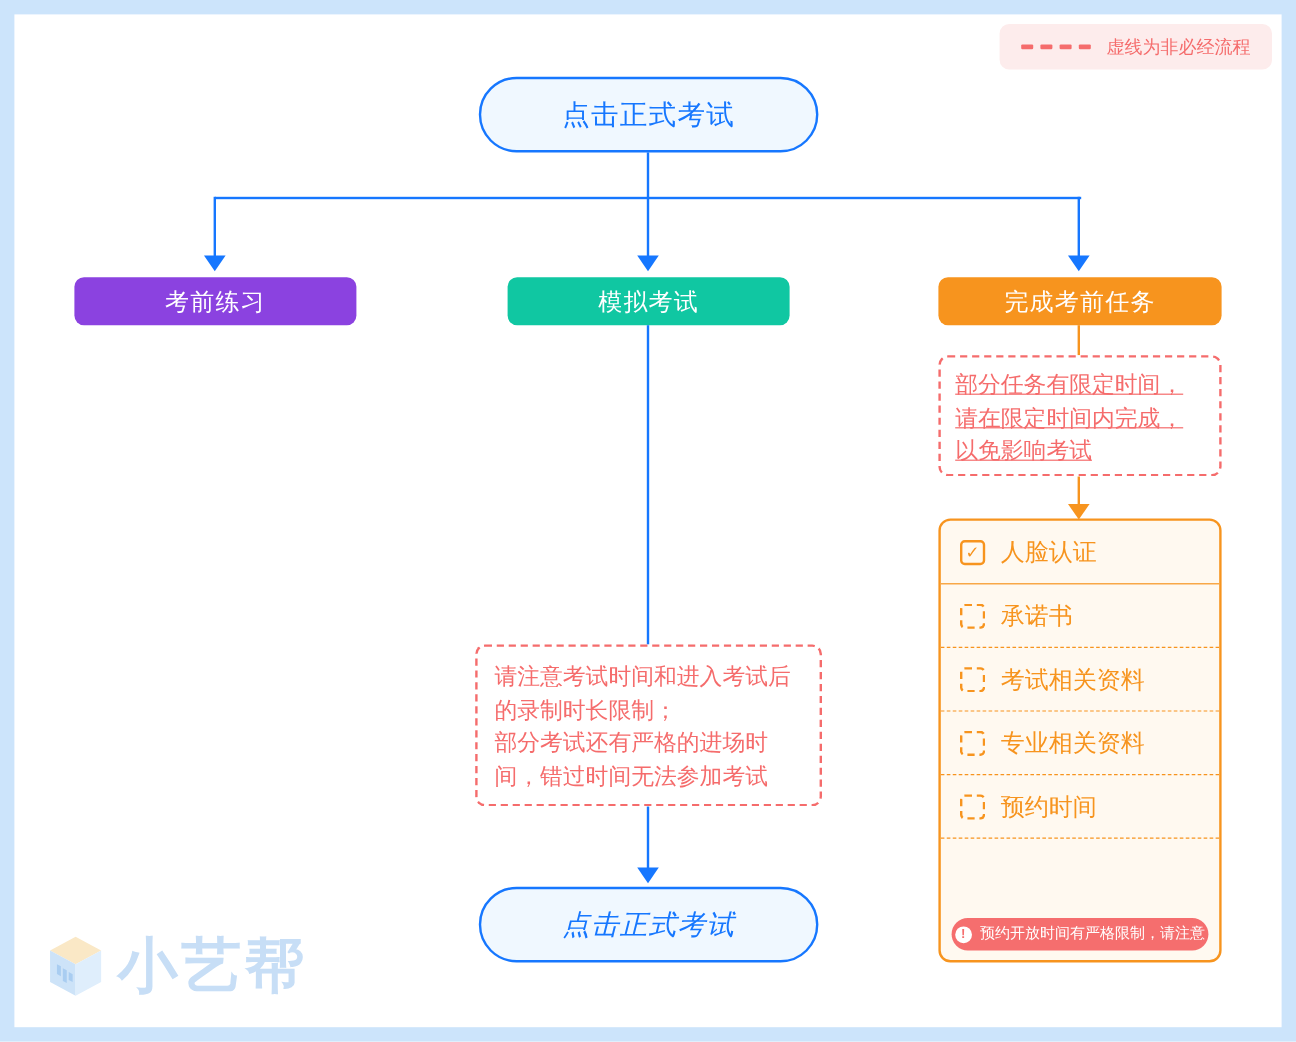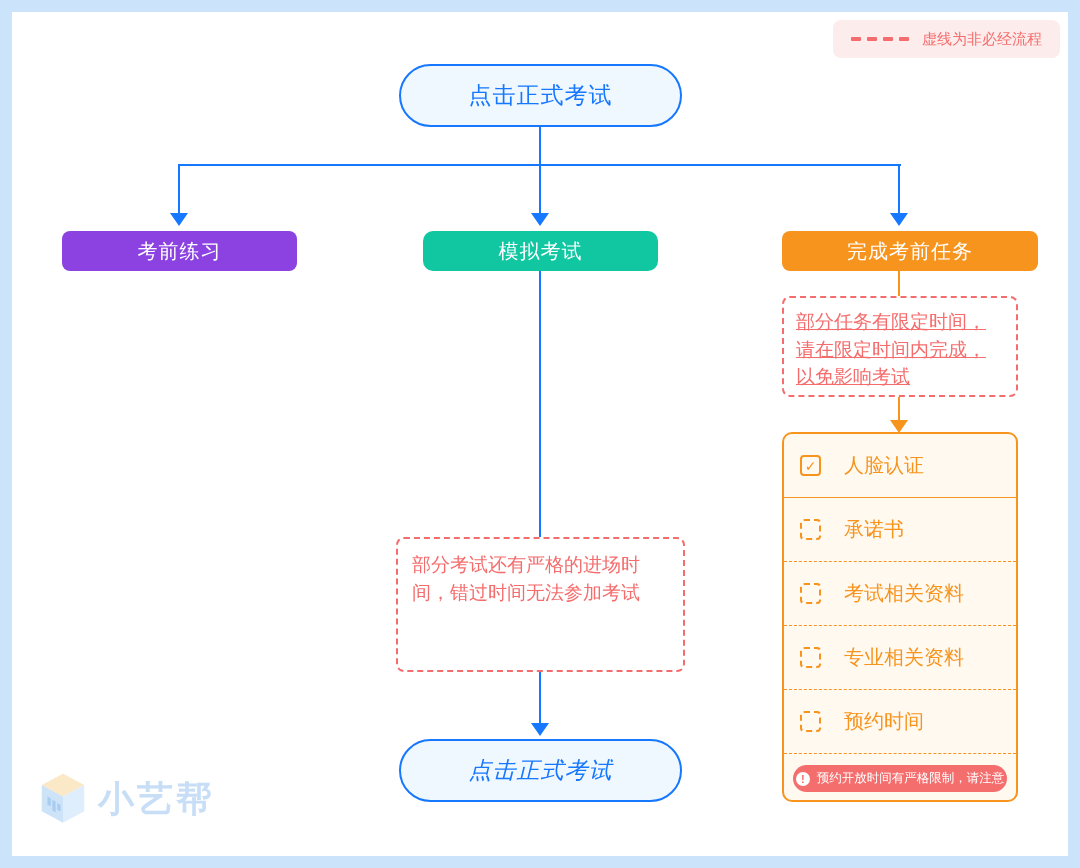--- a/index.html
+++ b/index.html
@@ -26,58 +26,58 @@
 
   
   .pill{left:399px;width:283px;height:63px;border:2px solid var(--blue);
     border-radius:32px;background:var(--pillbg);color:var(--blue);
     font-size:23px;display:flex;align-items:center;justify-content:center;letter-spacing:1px;}
 
   
   .branch{top:231px;height:40px;border-radius:8px;color:#fff;font-size:20px;
     display:flex;align-items:center;justify-content:center;letter-spacing:1px;}
   .branch.purple{background:var(--purple);}
-  .branch.green{background:var(--green);border-radius:10px;}
+  .branch.green{background:var(--green);}
   .branch.orange{background:var(--orange);}
 
   
   .line{background:var(--blue);}
   .line.o{background:var(--orange);}
   .arrow-down{width:0;height:0;border-left:9px solid transparent;
     border-right:9px solid transparent;border-top:13px solid var(--blue);}
   .arrow-down.o{border-top-color:var(--orange);}
 
   
   .note{border:2px dashed var(--red);border-radius:8px;color:var(--red);
     font-size:19px;line-height:1.45;background:#fff;}
   .note-right{left:782px;top:296px;width:236px;height:101px;padding:10px 12px;text-decoration:underline;}
   .note-mid{left:396px;top:537px;width:289px;height:135px;padding:12px 14px;}
 
   
   .checklist{left:782px;top:432px;width:236px;height:370px;background:var(--cream);
     border:2px solid var(--orange);border-radius:10px;overflow:hidden;}
-  .check-row{height:64px;display:flex;align-items:center;gap:23px;padding:0 16px;
+  .check-row{height:53px;display:flex;align-items:center;gap:13px;padding:0 16px;
     color:var(--orange);font-size:20px;border-bottom:1px dashed var(--orange);}
   .check-row:first-child{border-bottom-style:solid;}
   .check-row:nth-child(6){border-bottom:none;justify-content:space-between;}
   .checkbox{width:21px;height:21px;flex:0 0 21px;border:2px dashed var(--orange);
     border-radius:4px;position:relative;}
   .check-row.checked .checkbox{border-style:solid;}
   .check-row.checked .checkbox::after{content:"\2713";position:absolute;left:0;top:0;
     width:17px;height:17px;display:flex;align-items:center;justify-content:center;
     color:var(--orange);font-size:14px;font-weight:bold;}
   .warn-badge{position:absolute;left:9px;right:9px;bottom:8px;height:27px;
     background:var(--badge);border-radius:14px;display:flex;align-items:center;
     justify-content:center;gap:7px;color:#fff;font-size:12.5px;}
   .warn-icon{width:14px;height:14px;border-radius:50%;background:#fff;color:var(--badge);
     font-size:11px;font-weight:bold;display:flex;align-items:center;justify-content:center;flex:0 0 14px;}
 
   
   .logo{left:38px;top:772px;display:flex;align-items:center;gap:10px;}
-  .logo-text{color:var(--logo);font-size:36px;font-weight:bold;letter-spacing:3px;}
+  .logo-text{color:var(--logo);font-size:50px;font-weight:bold;letter-spacing:3px;}
 </style>
 </head>
 <body>
 
 <div class="canvas"></div>
 
 <div class="abs legend">
   <div class="dash-sample">
     <span></span>
       <span></span>
@@ -92,21 +92,21 @@
 <div class="abs line" style="left:539px;top:127px;width:2px;height:87px;"></div>
 <div class="abs line" style="left:179px;top:164px;width:722px;height:2px;"></div>
 <div class="abs line" style="left:178px;top:164px;width:2px;height:50px;"></div>
 <div class="abs line" style="left:898px;top:164px;width:2px;height:50px;"></div>
 <div class="abs arrow-down" style="left:170px;top:213px;"></div>
 <div class="abs arrow-down" style="left:531px;top:213px;"></div>
 <div class="abs arrow-down" style="left:890px;top:213px;"></div>
 
 <div class="abs branch purple" style="left:62px;width:235px;">考前练习</div>
 <div class="abs branch green" style="left:423px;width:235px;">模拟考试</div>
-<div class="abs branch orange" style="left:782px;width:256px;">完成考前任务</div>
+<div class="abs branch orange" style="left:782px;width:236px;">完成考前任务</div>
 
 <div class="abs line o" style="left:898px;top:271px;width:2px;height:25px;"></div>
 <div class="abs line o" style="left:898px;top:397px;width:2px;height:24px;"></div>
 <div class="abs arrow-down o" style="left:890px;top:420px;"></div>
 
 <div class="abs note note-right">部分任务有限定时间，请在限定时间内完成，以免影响考试</div>
 
 <div class="abs checklist">
   <div class="check-row checked">
     <span class="checkbox"></span>
@@ -132,20 +132,21 @@
     <span class="warn-icon">!</span>
     <span>预约开放时间有严格限制，请注意</span>
   </div>
 </div>
 
 <div class="abs line" style="left:539px;top:271px;width:2px;height:266px;"></div>
 <div class="abs line" style="left:539px;top:672px;width:2px;height:52px;"></div>
 <div class="abs arrow-down" style="left:531px;top:723px;"></div>
 
 <div class="abs note note-mid">
+  <div>请注意考试时间和进入考试后的录制时长限制；</div>
   <div>部分考试还有严格的进场时间，错过时间无法参加考试</div>
 </div>
 
 <div class="abs pill" style="top:739px;font-style:italic;">点击正式考试</div>
 
 <div class="abs logo">
   <svg width="50" height="54" viewBox="0 0 60 66">
     <polygon points="30,2 56,16 30,30 4,16" fill="#FAE8C6"></polygon>
     <polygon points="4,16 30,30 30,62 4,48" fill="#CDE3F8"></polygon>
     <polygon points="56,16 30,30 30,62 56,48" fill="#DFEEFC"></polygon>

